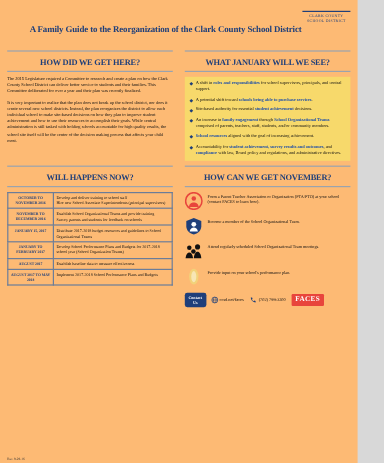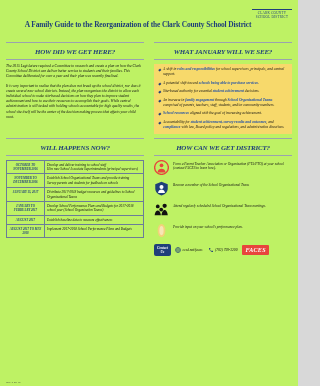--- a/index.html
+++ b/index.html
@@ -1,18 +1,18 @@
 <!DOCTYPE html>
 <html><head>
 <meta charset="utf-8">
 <style>
   html,body{margin:0;padding:0;background:#d8d8d8;}
   body{font-family:"Liberation Sans",sans-serif;}
   .page{
-    width:298px;height:386px;background:#bef264;position:relative;
+    width:298px;height:386px;background:#fdba74;position:relative;
     box-sizing:border-box;overflow:hidden;
   }
   
   .header{position:relative;height:42px;}
   .title{
     position:absolute;left:18px;top:20px;width:240px;
     font-family:"Liberation Serif",serif;
     font-weight:bold;font-size:7.4px;color:#1f3f7a;
     text-align:center;letter-spacing:-0.1px;white-space:nowrap;
   }
@@ -29,21 +29,21 @@
     vertical-align:top;margin-left:1px;position:relative;top:0px;
   }
   .ccsd-logo .sub1,.ccsd-logo .sub2{
     font-family:"Liberation Serif",serif;font-size:3.2px;color:#1f3f7a;
     letter-spacing:0.3px;line-height:4px;border-top:0.5px solid #1f3f7a;
     padding-top:0.5px;
   }
   .ccsd-logo .sub2{border-top:none;}
   
   .cols{display:flex;padding:0 6px;box-sizing:border-box;}
-  .col{width:50%;box-sizing:border-box;font-style:italic;}
+  .col{width:50%;box-sizing:border-box;}
   .col-left{padding-right:5px;}
   .col-right{padding-left:5px;}
   .sec-rule{border-top:1px solid #9aa3ae;margin:0 0 4px 0;}
   .sec-head{
     font-family:"Liberation Serif",serif;font-weight:bold;
     font-size:7px;color:#1f3f7a;text-align:center;
     letter-spacing:-0.2px;padding:1px 0 3px 0;
     border-bottom:1px solid #9aa3ae;margin-bottom:4px;white-space:nowrap;
   }
   .body-p{
@@ -203,21 +203,21 @@
             <tr>
               <td class="when">AUGUST 2017 TO MAY 2018</td>
               <td class="what">Implement 2017-2018 School Performance Plans and Budgets</td>
             </tr>
           </tbody>
       </table>
     </div>
 
     <div class="col col-right">
       <div class="sec-rule"></div>
-      <div class="sec-head">HOW CAN WE GET DISTRICT?</div>
+      <div class="sec-head">HOW CAN WE GET NOVEMBER?</div>
       <div id="involved-list">
           <div class="inv-row">
             <div class="inv-icon">
               <svg width="15" height="15" viewBox="0 0 24 24">
                 <circle cx="12" cy="12" r="11" fill="none" stroke="#e8453c" stroke-width="2.2"></circle>
                 <circle cx="12" cy="8.5" r="3" fill="#e8453c"></circle>
                 <path d="M5.5 20 C6 15.5 9 14 12 14 C15 14 18 15.5 18.5 20 Z" fill="#e8453c"></path>
               </svg>
             </div>
             <div class="inv-txt">Form a Parent Teacher Association or Organization (PTA/PTO) at your school (contact FACES to learn how).</div>

